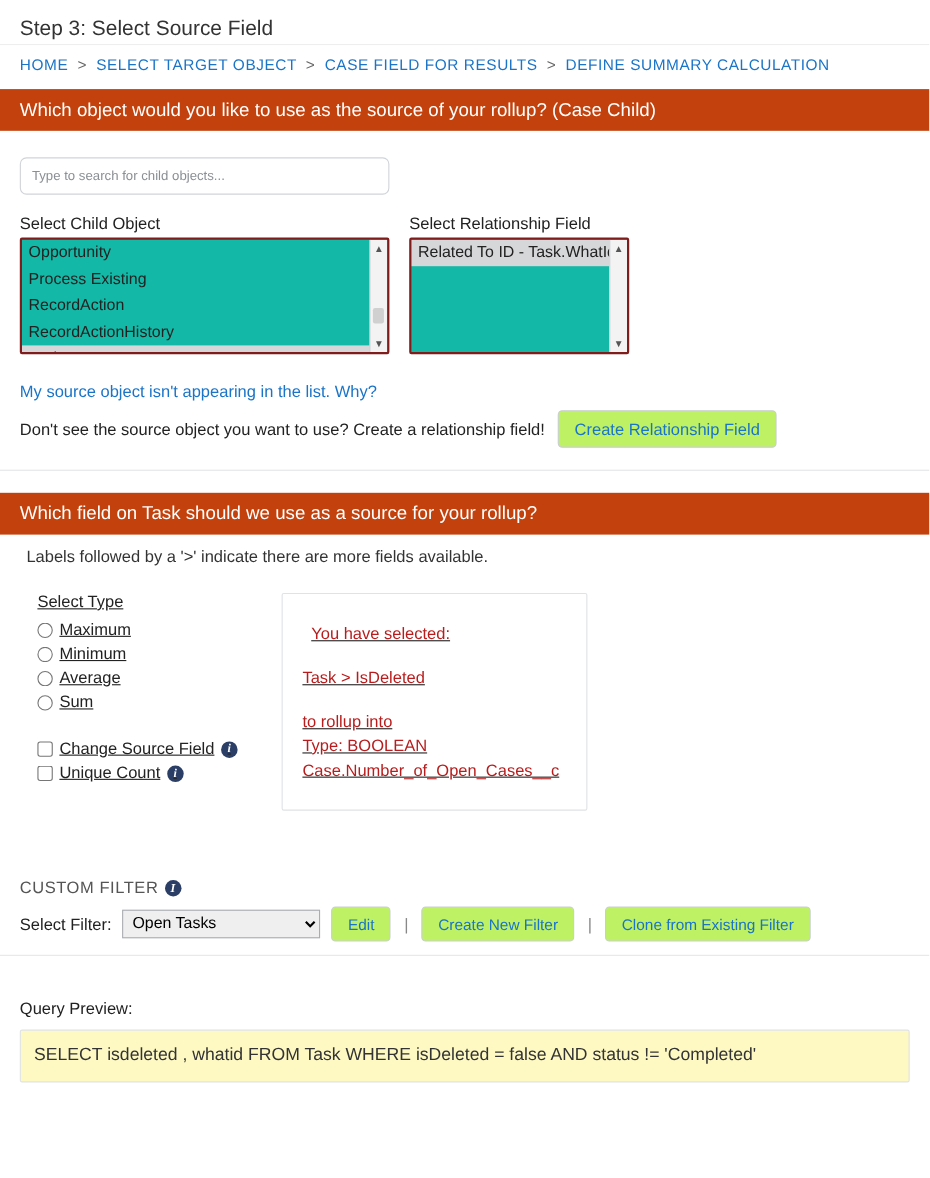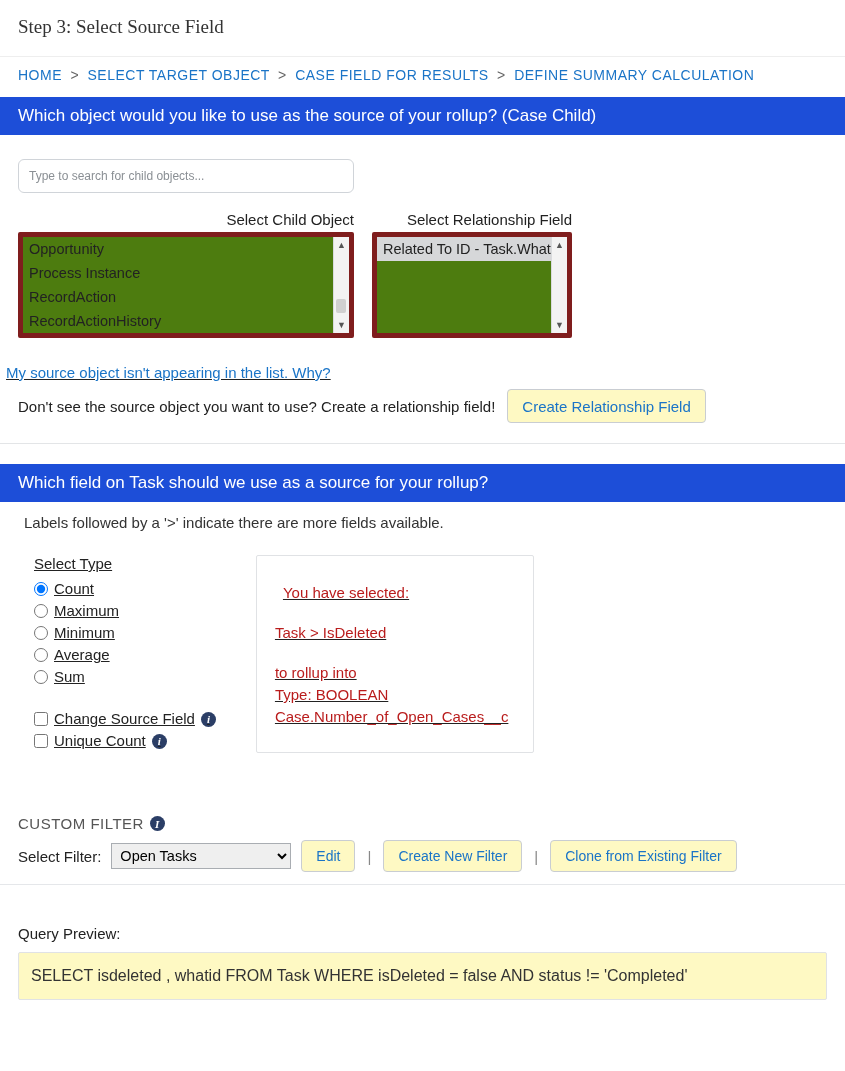--- a/index.html
+++ b/index.html
@@ -1,41 +1,41 @@
 <!DOCTYPE html>
 <html><head>
   <meta charset="utf-8">
   <style>
     * { box-sizing: border-box; margin: 0; padding: 0; }
     html, body { width: 845px; font-family: "Segoe UI", Arial, sans-serif; font-size: 15px; color: #222; background: #fff; }
     .wrap { width: 845px; }
-    .step-title { font-size: 19px; color: #333; padding: 16px 0 18px 18px; border-bottom: 1px solid #eee; font-family: Liberation Serif, serif; }
+    .step-title { font-size: 19px; color: #333; padding: 16px 0 2px 18px; border-bottom: 1px solid #eee; }
     .crumbs { padding: 10px 18px 14px; font-size: 14px; letter-spacing: 0.5px; }
     .crumbs a { color: #1a74c7; text-decoration: none; text-transform: uppercase; }
     .crumbs .sep { color: #666; padding: 0 4px; }
-    .band { background: #1d4ed8; color: #fff; padding: 9px 18px; font-size: 17px; }
+    .band { background: #c2410c; color: #fff; padding: 9px 18px; font-size: 17px; }
     .sub { background: #fff; margin: 0; padding: 0; }
     .search-row { padding: 24px 18px 10px; }
     .search-row input { width: 336px; height: 34px; border: 1px solid #d0d4d9; border-radius: 6px; padding: 0 10px; font-size: 12px; color: #666; }
     .search-row input::placeholder { color: #8a8f94; }
     .two-col { display: flex; gap: 18px; padding: 8px 18px 4px; }
-    .col { display: flex; flex-direction: column; align-items: flex-end; }
+    .col { display: flex; flex-direction: column; }
     .col-label { font-size: 15px; color: #222; margin-bottom: 4px; }
-    .listbox { width: 336px; height: 106px; border: 5px solid #7f1d1d; border-radius: 2px; background: #4d7c0f; overflow: hidden; position: relative; font-size: 14.5px; }
+    .listbox { width: 336px; height: 106px; border: 2px solid #7f1d1d; border-radius: 2px; background: #14b8a6; overflow: hidden; position: relative; font-size: 14.5px; }
     .listbox .items { position: absolute; left:0; right:16px; top:0; bottom:0; }
     .listbox .item { padding: 2px 6px; line-height: 20px; color: #222; cursor: default; white-space: nowrap; }
     .listbox .item.selected { background: #d6d7d9; }
     .listbox .sb { position:absolute; right:0; top:0; width:16px; height:100%; background:#f3f3f3; border-left:1px solid #d9dbdd; display:flex; flex-direction:column; justify-content:space-between; align-items:center; }
     .listbox .arrow { font-size: 9px; color: #555; line-height: 16px; }
     .listbox .thumb { position:absolute; right:3px; width:10px; background:#d0d0d0; border-radius:2px; }
     .rel-listbox .item.selected { background: #d6d7d9; }
     .link { color: #1a74c7; text-decoration: none; font-size: 15px; }
-    .help-row { padding: 22px 6px 4px; text-decoration: underline; }
+    .help-row { padding: 22px 18px 4px; }
     .create-row { padding: 4px 18px 20px; display:flex; align-items:center; gap: 12px; }
-    .btn { display:inline-flex; align-items:center; justify-content:center; height: 34px; padding: 12px 14px; border: 1px solid #c9cdd2; border-radius: 4px; background: #fef9c3; color: #1a74c7; font-size: 15px; cursor:pointer; }
+    .btn { display:inline-flex; align-items:center; justify-content:center; height: 34px; padding: 12px 14px; border: 1px solid #c9cdd2; border-radius: 4px; background: #bef264; color: #1a74c7; font-size: 15px; cursor:pointer; }
     .btn.small { height: 32px; font-size: 14px; }
     .divider { border-bottom: 1px solid #e3e5e7; }
     .band2 { margin-top: 20px; }
     .note { padding: 12px 24px 6px; font-size: 15px; color: #333; }
     .type-area { display:flex; gap: 40px; padding: 18px 34px 10px; text-decoration: underline; }
     .type-col { }
     .type-col .hdr { font-size: 15px; margin-bottom: 6px; }
     .rad-row { display:flex; align-items:center; gap: 6px; font-size: 15px; line-height: 22px; }
     .rad-row input { width: 14px; height: 14px; }
     .chk-row { display:flex; align-items:center; gap: 6px; font-size: 15px; line-height: 22px; }
@@ -75,21 +75,21 @@
     <input type="text" placeholder="Type to search for child objects..." style="">
   </div>
 
   <div class="two-col">
 
     <div class="col">
       <div class="col-label">Select Child Object</div>
       <div class="listbox">
         <div class="items">
           <div class="item">Opportunity</div>
-          <div class="item">Process Instance</div>
+          <div class="item">Process Existing</div>
           <div class="item">RecordAction</div>
           <div class="item">RecordActionHistory</div>
           <div class="item selected">Task</div>
         </div>
         <div class="sb">
           <span class="arrow">▲</span>
           <span class="thumb" style="top:62px;height:14px;"></span>
           <span class="arrow">▼</span>
         </div>
       </div>
@@ -120,24 +120,20 @@
 
 <div class="divider"></div>
 
 <div class="band band2">Which field on Task should we use as a source for your rollup?</div>
 
 <div class="note">Labels followed by a '&gt;' indicate there are more fields available.</div>
 
 <div class="type-area">
   <div class="type-col">
     <div class="hdr">Select Type</div>
-    <label class="rad-row">
-          <input type="radio" name="t" checked="" style="">
-          <span>Count</span>
-        </label>
     <label class="rad-row">
           <input type="radio" name="t" style="">
           <span>Maximum</span>
         </label>
     <label class="rad-row">
           <input type="radio" name="t" style="">
           <span>Minimum</span>
         </label>
     <label class="rad-row">
           <input type="radio" name="t" style="">

